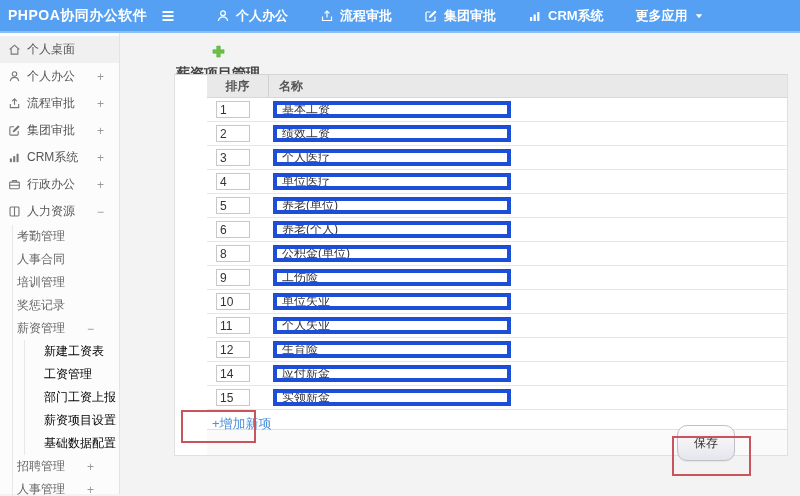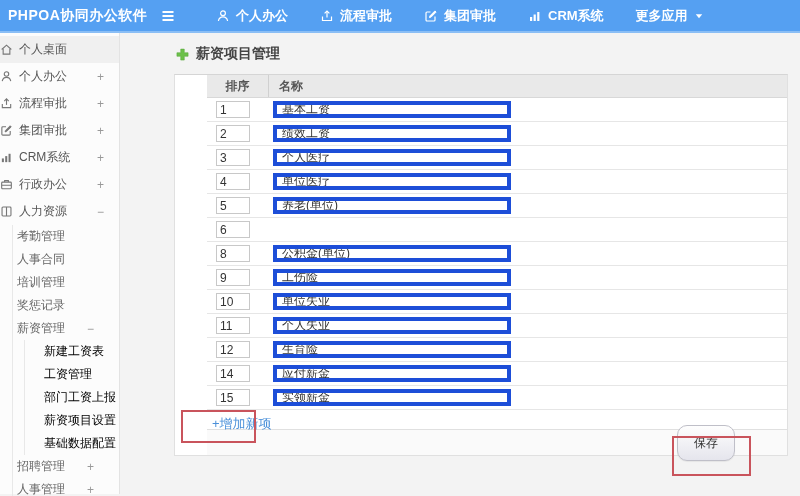--- a/index.html
+++ b/index.html
@@ -22,36 +22,36 @@
   .topmenu-item .caret svg { width: 10px; height: 10px; display: block; }
 
   
   .layout { display: flex; height: 461px; }
 
   
   .sidebar { width: 120px; background: #fcfcfc; border-right: 1px solid #e3e3e3;
              padding-top: 3px; flex-shrink: 0; }
   .side-item { position: relative; display: flex; align-items: center; font-size: 12px;
                color: #555; cursor: pointer; white-space: nowrap; }
-  .side-item.lv1 { height: 27px; }
+  .side-item.lv1 { height: 27px; padding-left: 8px; }
   .side-item.lv1 .icon { width: 13px; height: 13px; margin-right: 6px; color: #777; flex-shrink: 0; }
   .side-item.lv1 .icon svg { width: 13px; height: 13px; display: block; }
   .side-item.active { background: #f0f0f0; }
   .side-item .toggle { margin-left: auto; margin-right: 15px; color: #999; font-size: 12px; }
   .side-item.lv2 { height: 23px; padding-left: 17px; color: #666; }
   .side-item.lv2 .toggle { margin-right: 25px; }
   .side-item.lv3 { height: 23px; padding-left: 44px; color: #000000; }
   .side-item.lv2::before, .side-item.lv3::before { content: ""; position: absolute; left: 12px;
       top: 0; bottom: 0; width: 1px; background: #e8e8e8; }
   .side-item.lv3::after { content: ""; position: absolute; left: 24px; top: 0; bottom: 0;
       width: 1px; background: #e8e8e8; }
 
   
   .main { flex: 1; position: relative; background: #f3f3f3; }
-  .title-row { position: absolute; left: 56px; top: 12px; display: flex; align-items: center; gap: 7px; }
+  .title-row { position: absolute; left: 56px; top: 12px; display: flex; align-items: center; gap: 7px; flex-direction: column; }
   .title-row .plus { width: 13px; height: 13px; }
   .title-row .plus svg { width: 13px; height: 13px; display: block; }
   .page-title { font-size: 14px; font-weight: bold; color: #444; }
 
   .panel { position: absolute; left: 54px; top: 41px; width: 614px; background: #fff;
            border: 1px solid #e0e0e0; border-top-color: #d5d5d5; padding-left: 32px; }
   .thead { height: 23px; background: #e9e9e9; border-bottom: 1px solid #d8d8d8;
            display: flex; align-items: center; font-size: 12px; font-weight: bold; color: #555; }
   .th-order { width: 62px; text-align: center; line-height: 23px; height: 100%;
               border-right: 1px solid #d0d0d0; }
@@ -281,20 +281,21 @@
           <div class="trow">
             <input class="order-input" type="text" value="4" style="">
             <input class="name-input" type="text" value="单位医疗" style="">
           </div>
           <div class="trow">
             <input class="order-input" type="text" value="5" style="">
             <input class="name-input" type="text" value="养老(单位)" style="">
           </div>
           <div class="trow">
             <input class="order-input" type="text" value="6" style="">
+            <input class="name-input" type="text" value="养老(个人)" style="">
           </div>
           <div class="trow">
             <input class="order-input" type="text" value="8" style="">
             <input class="name-input" type="text" value="公积金(单位)" style="">
           </div>
           <div class="trow">
             <input class="order-input" type="text" value="9" style="">
             <input class="name-input" type="text" value="工伤险" style="">
           </div>
           <div class="trow">

